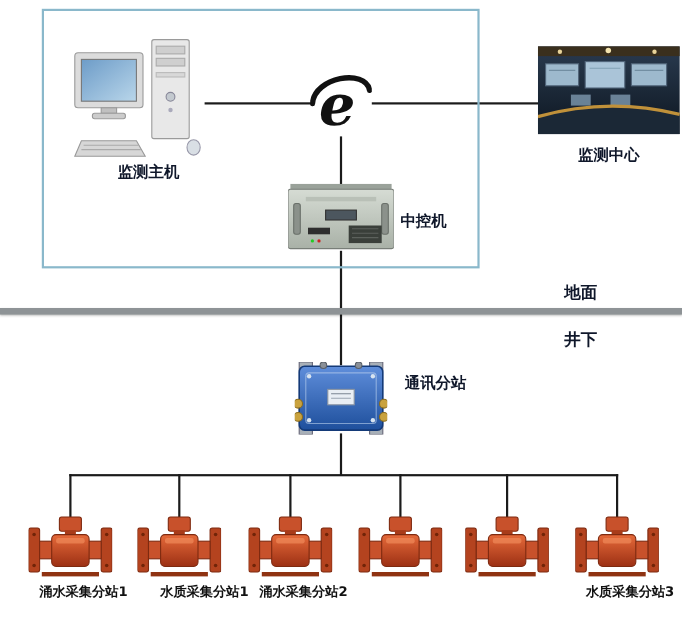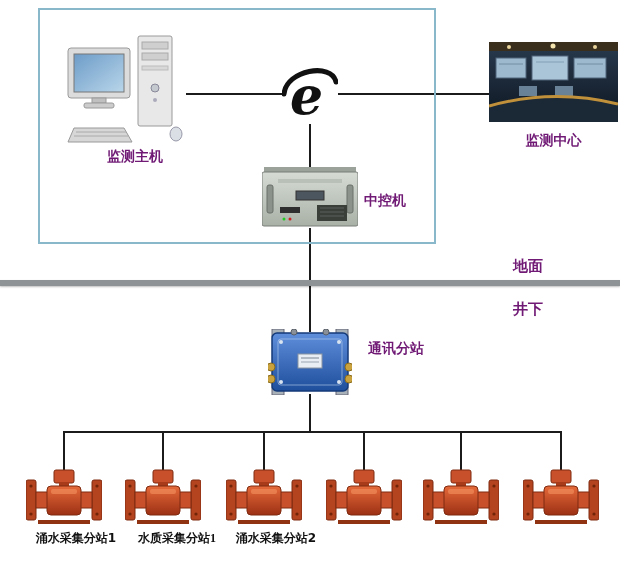--- a/index.html
+++ b/index.html
@@ -2,21 +2,21 @@
 <html><head>
 <meta charset="utf-8">
 <style>
   html,body{margin:0;padding:0;background:#fff;}
   #canvas{
     position:relative;width:620px;height:565px;background:#fff;
     font-family:"DejaVu Sans","Liberation Sans",sans-serif;overflow:hidden;
   }
   .abs{position:absolute;}
   .line{position:absolute;background:#1b1b1b;}
-  .lbl{position:absolute;color:#701a75;font-size:14px;font-weight:600;white-space:nowrap;}
+  .lbl{position:absolute;color:#0f172a;font-size:14px;font-weight:600;white-space:nowrap;}
   .lbl.center{text-align:center;}
   .big{font-size:15px;font-weight:700;}
   .devlbl{position:absolute;width:104px;text-align:right;color:#111;font-size:12px;font-weight:600;white-space:nowrap;}
   #groundbox{
     position:absolute;left:38px;top:8px;width:394px;height:232px;
     border:2px solid #8ab8cb;background:transparent;
   }
   #divider{position:absolute;left:0;top:280px;width:620px;height:6px;background:#8e9396;box-shadow:0 1px 2px rgba(0,0,0,.25);}
 </style>
 </head>
@@ -199,16 +199,17 @@
       <use href="#flowmeter"></use>
     </svg>
   <svg class="abs" style="left:423px;top:468px;" width="76" height="58">
       <use href="#flowmeter"></use>
     </svg>
   <svg class="abs" style="left:523px;top:468px;" width="76" height="58">
       <use href="#flowmeter"></use>
     </svg>
 
   <div class="devlbl" style="left:12px;top:530px;">涌水采集分站1</div>
-  <div class="devlbl" style="left:112px;top:530px;font-family:Liberation Serif, serif;">水质采集分站1</div>
+  <div class="devlbl" style="left:122px;top:530px;">水质采集分站1</div>
   <div class="devlbl" style="left:212px;top:530px;">涌水采集分站2</div>
+  <div class="devlbl" style="left:509px;top:530px;">水质采集分站3</div>
 
 </div>
 
 </body></html>

